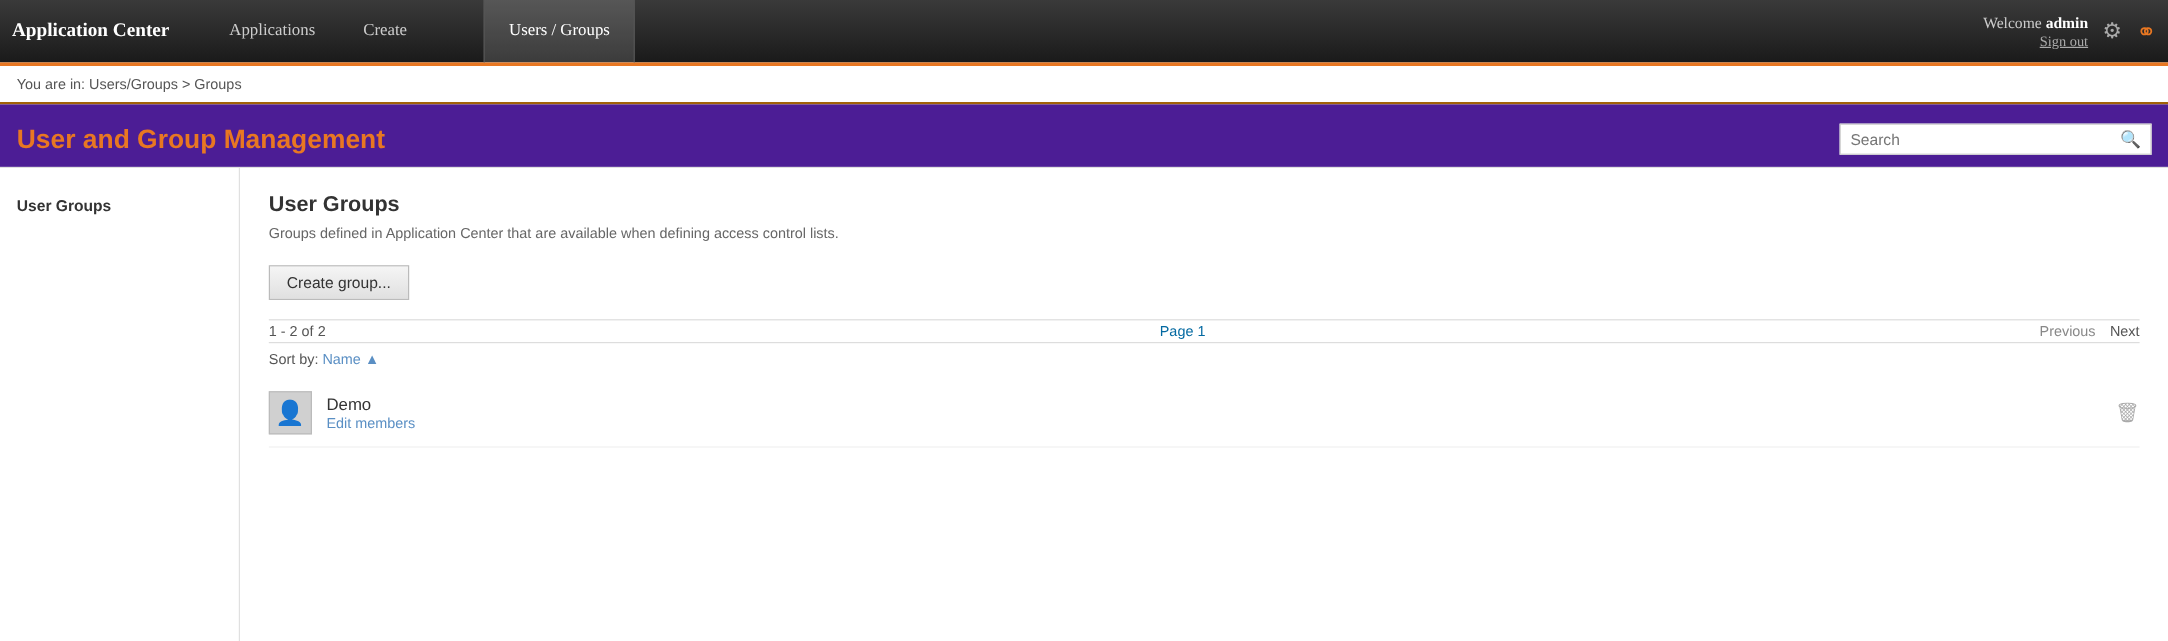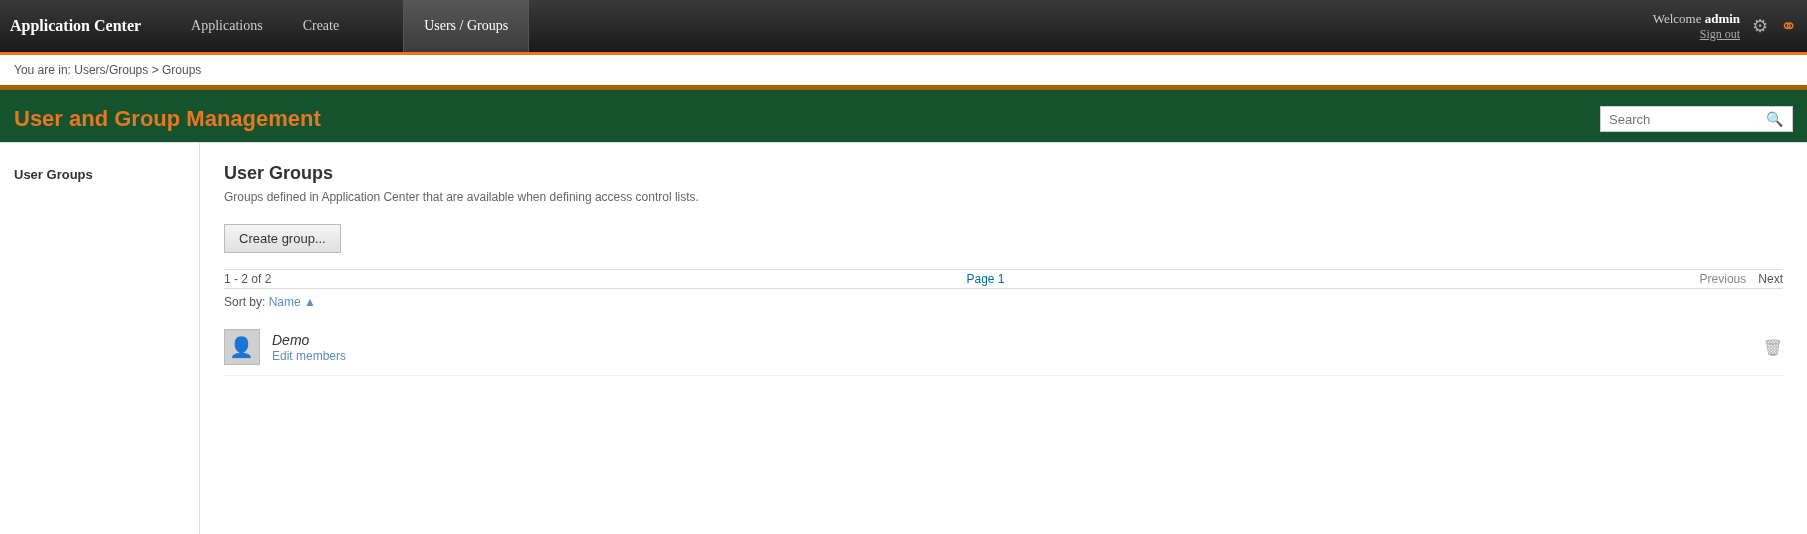--- a/index.html
+++ b/index.html
@@ -59,44 +59,44 @@
     .sign-out { color: #aaa; font-size: 12px; display: block; text-align: right; cursor: pointer; text-decoration: underline; }
     .gear-icon { color: #aaa; font-size: 18px; cursor: pointer; }
     .plugin-icon { color: #e87722; font-size: 20px; cursor: pointer; }
 
     
     .breadcrumb {
       background: white;
       padding: 8px 14px;
       font-size: 12px;
       color: #555;
-      border-bottom: 5px solid #a16207;
+      border-bottom: 2px solid #a16207;
     }
 
     
     .page-header {
-      background: #14532d;
+      background: #4c1d95;
       padding: 16px 14px 10px 14px;
       display: flex;
       align-items: center;
       justify-content: space-between;
       border-bottom: 1px solid #e0e0e0;
     }
     .page-title {
       color: #e87722;
       font-size: 22px;
       font-weight: bold;
     }
     .search-box {
       display: flex;
       align-items: center;
       border: 1px solid #ccc;
       background: white;
       padding: 4px 8px;
-      width: 193px;
+      width: 260px;
     }
     .search-input {
       border: none;
       outline: none;
       font-size: 13px;
       color: #999;
       width: 100%;
       background: transparent;
     }
     .search-icon { color: #aaa; font-size: 14px; }
@@ -194,21 +194,21 @@
       height: 36px;
       background: #d0d0d0;
       border: 1px solid #bbb;
       display: flex;
       align-items: center;
       justify-content: center;
       flex-shrink: 0;
     }
     .avatar-icon { font-size: 20px; color: #888; }
     .group-info { flex: 1; }
-    .group-name { font-size: 14px; font-weight: normal; color: #333; font-style: italic; }
+    .group-name { font-size: 14px; font-weight: normal; color: #333; }
     .group-link { font-size: 12px; color: #5a8fc4; cursor: pointer; text-decoration: none; }
     .delete-icon { color: #aaa; cursor: pointer; font-size: 16px; }
 
     .nav-welcome-block { text-align: right; }
   </style>
 </head>
 <body>
 
 <nav class="top-nav">
   <span class="app-title">Application Center</span>

